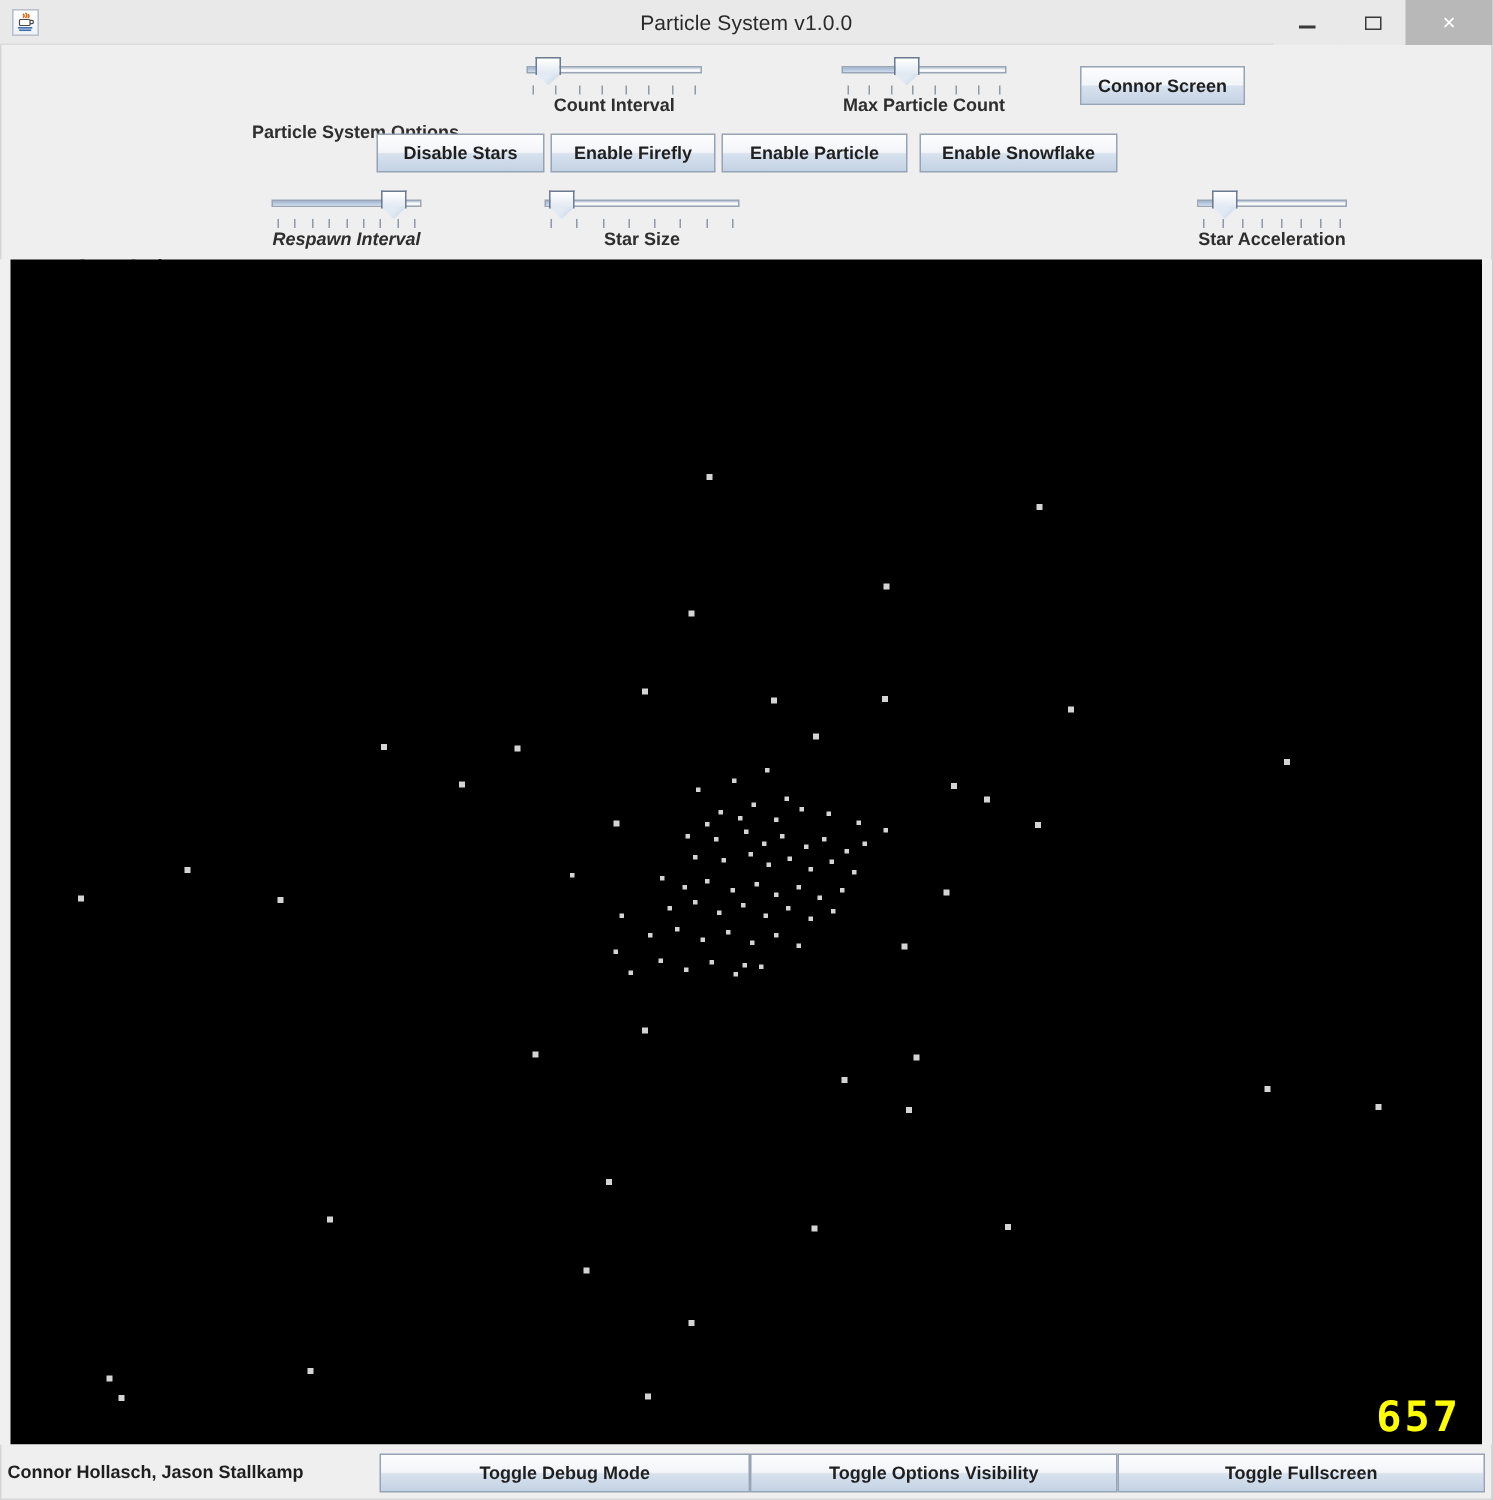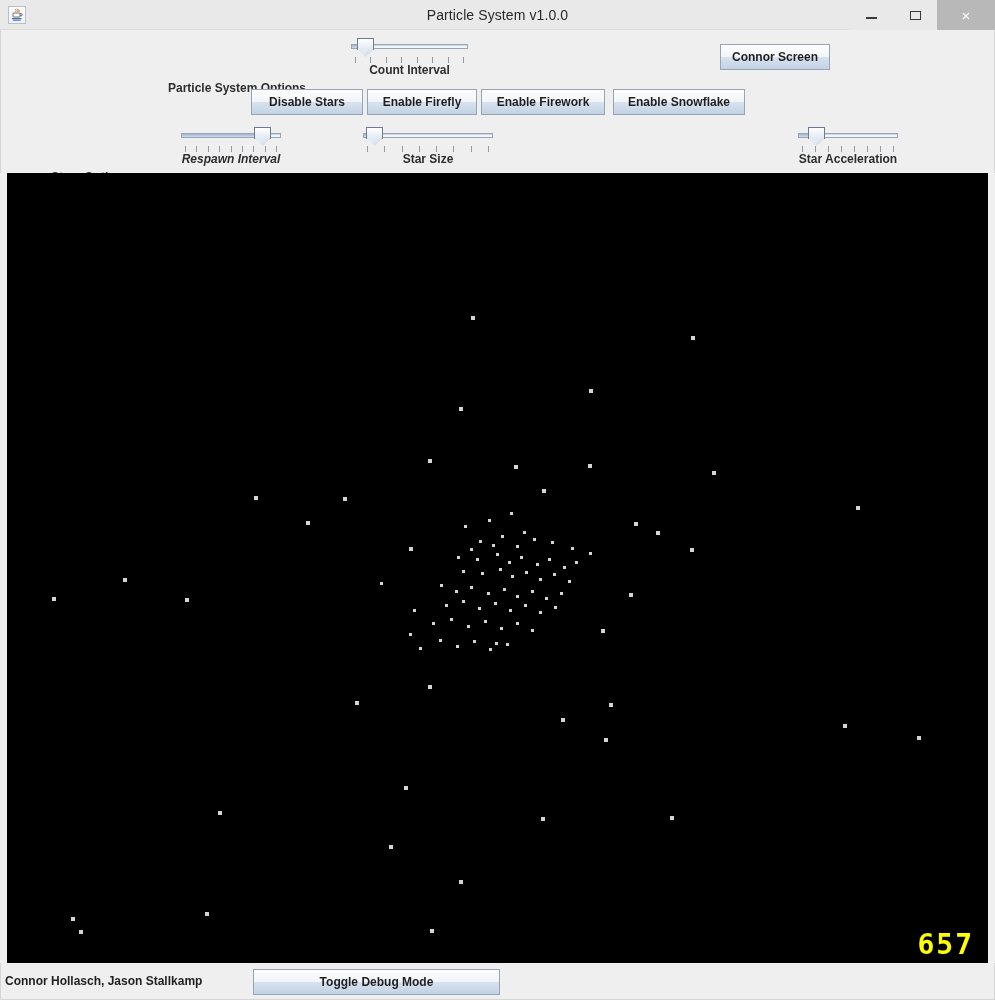--- a/index.html
+++ b/index.html
@@ -316,26 +316,43 @@
           <i style="left: 35px;"></i>
           <i style="left: 50px;"></i>
           <i style="left: 66px;"></i>
           <i style="left: 81px;"></i>
           <i style="left: 97px;"></i>
           <i style="left: 112px;"></i>
         </div>
       <div class="cap">Count Interval</div>
     </div>
 
+    <div class="slider" id="sl-1" style="left:560px; top:7px; width:110px; height:45px;">
+      <div class="track" style="width:110px;">
+        <div class="fill" style="width: 39px;"></div>
+      </div>
+      <div class="thumb" style="left: 35px;"></div>
+      <div class="ticks" style="width:110px;">
+          <i style="left: 4px;"></i>
+          <i style="left: 18px;"></i>
+          <i style="left: 33px;"></i>
+          <i style="left: 47px;"></i>
+          <i style="left: 62px;"></i>
+          <i style="left: 76px;"></i>
+          <i style="left: 91px;"></i>
+          <i style="left: 105px;"></i>
+        </div>
+      <div class="cap">Max Particle Count</div>
+    </div>
 
     <button class="btn" style="left:719px; top:14px; width:110px; height:26px;">Connor Screen</button>
 
     <button class="btn" style="left:250px; top:59px; width:112px; height:26px;">Disable Stars</button>
     <button class="btn" style="left:366px; top:59px; width:110px; height:26px;">Enable Firefly</button>
-    <button class="btn" style="left:480px; top:59px; width:124px; height:26px;">Enable Firework</button>
+    <button class="btn" style="left:480px; top:59px; width:124px; height:26px;">Enable Particle</button>
     <button class="btn" style="left:612px; top:59px; width:132px; height:26px;">Enable Snowflake</button>
 
     <div class="slider" id="sl-2" style="left:180px; top:96px; width:100px; height:45px;font-style:italic;">
       <div class="track" style="width:100px;">
         <div class="fill" style="width: 77px;"></div>
       </div>
       <div class="thumb" style="left: 73px;"></div>
       <div class="ticks" style="width:100px;">
           <i style="left: 4px;"></i>
           <i style="left: 15px;"></i>
@@ -493,15 +510,17 @@
         <div class="particle" style="left: 64px; top: 744px; width: 4px; height: 4px; background: rgb(212, 212, 212);"></div>
         <div class="particle" style="left: 423px; top: 756px; width: 4px; height: 4px; background: rgb(212, 212, 212);"></div>
         <div class="particle" style="left: 72px; top: 757px; width: 4px; height: 4px; background: rgb(212, 212, 212);"></div>
       </div>
     <div class="counter">657</div>
   </div>
 
   <div class="statusbar">
     <div class="credits">Connor Hollasch, Jason Stallkamp</div>
     <button class="btn" style="left:252px; top:6px; width:247px; height:26px;">Toggle Debug Mode</button>
+    <button class="btn" style="left:499px; top:6px; width:245px; height:26px;">Toggle Options Visibility</button>
+    <button class="btn" style="left:744px; top:6px; width:245px; height:26px;">Toggle Fullscreen</button>
   </div>
 
 </div>
 
 </body></html>

